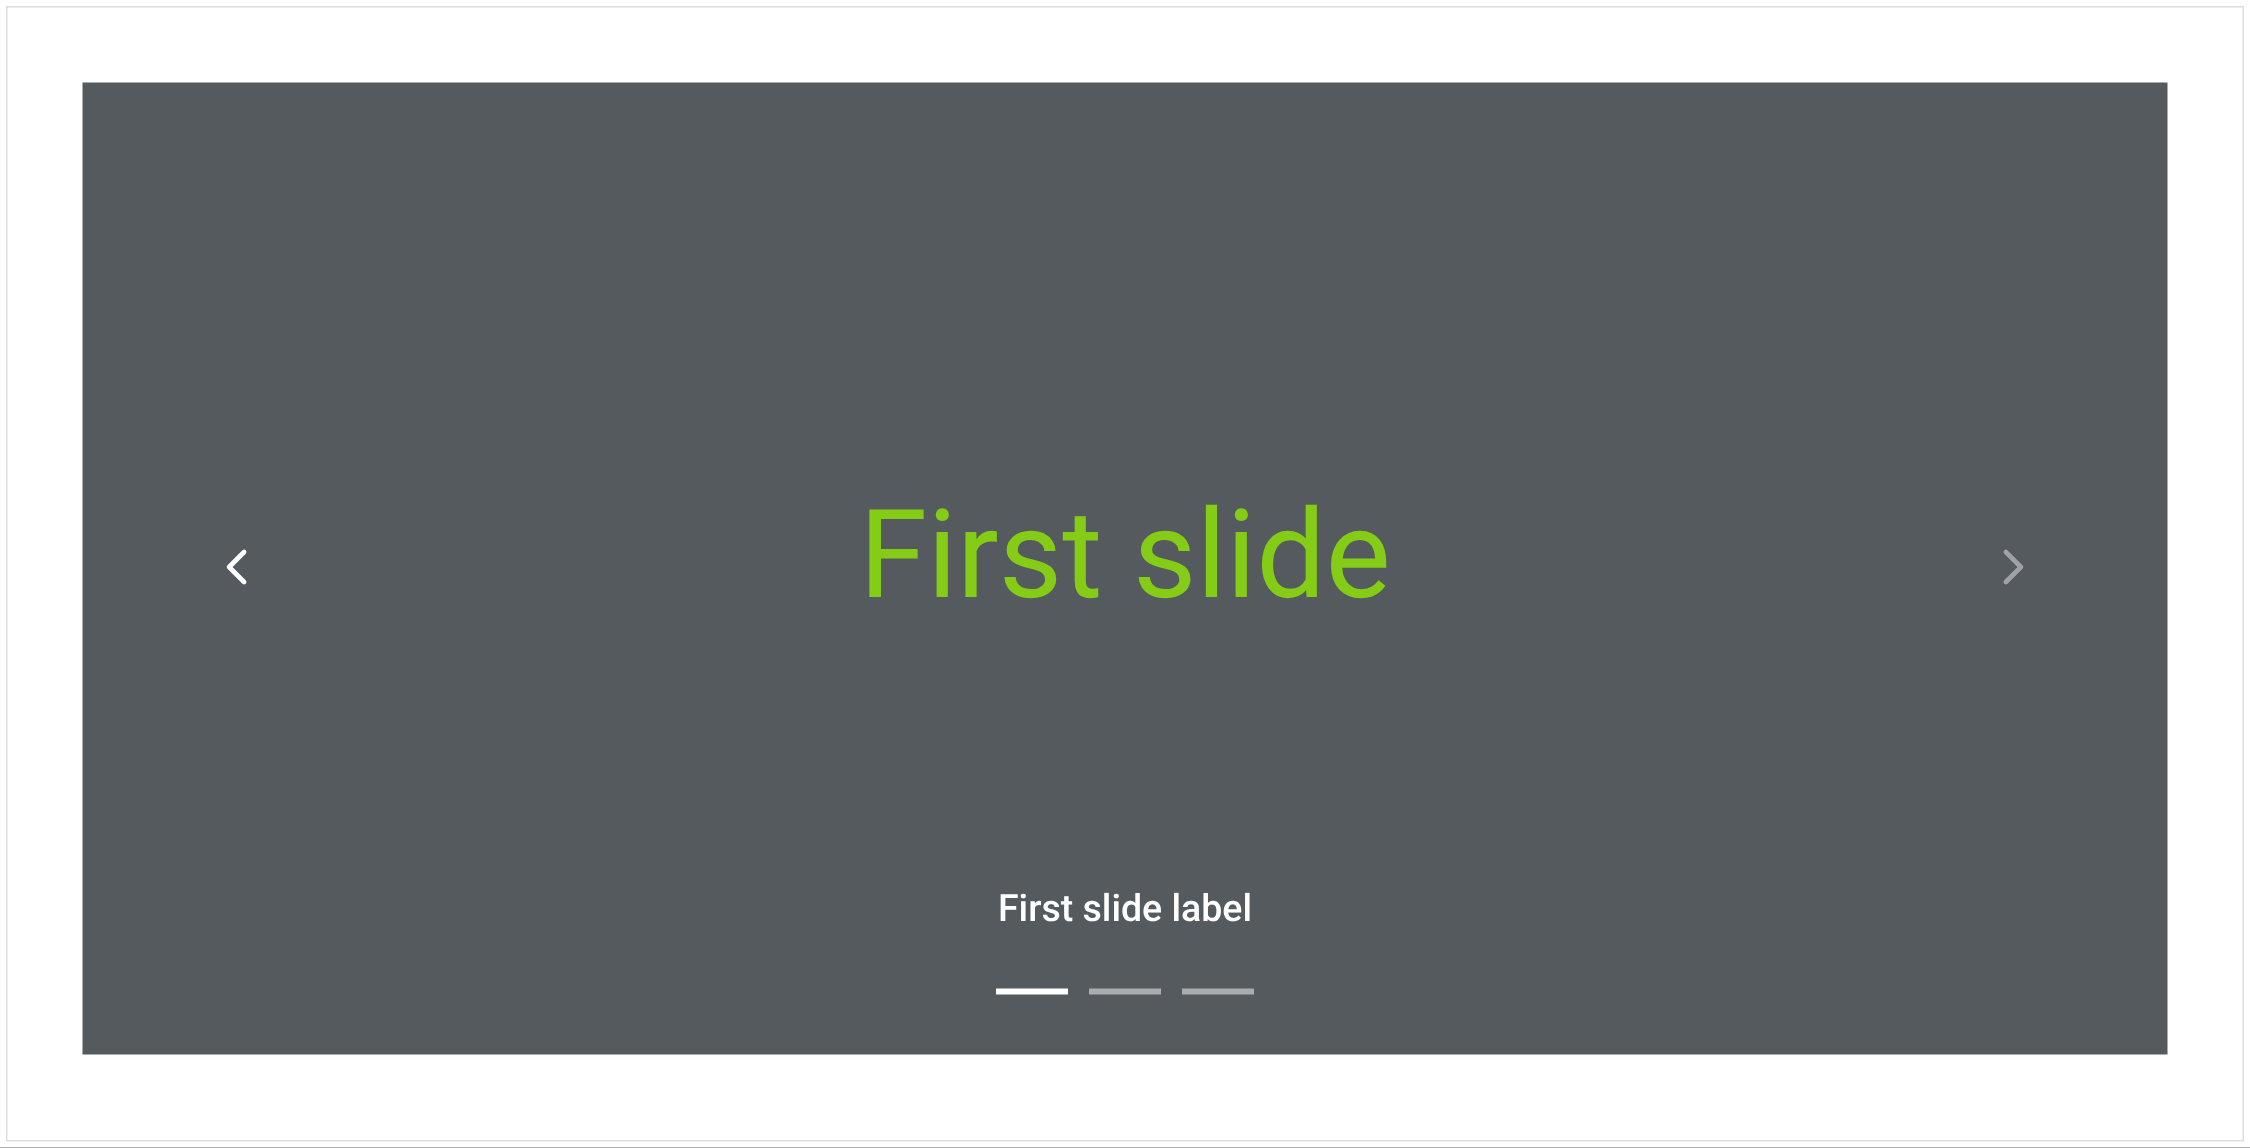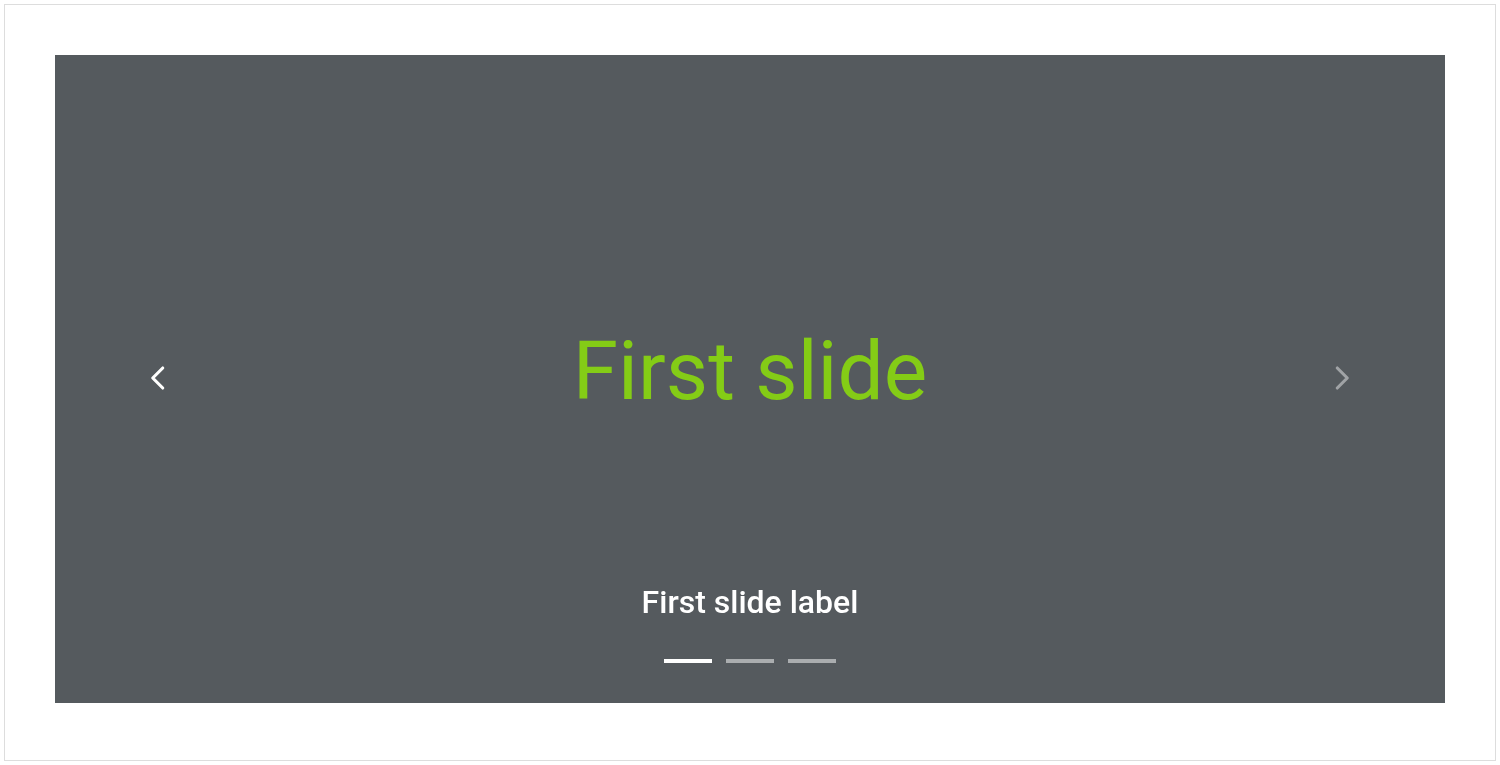--- a/index.html
+++ b/index.html
@@ -72,21 +72,21 @@
     }
     .carousel-caption {
       position: absolute;
       left: 15%;
       right: 15%;
       bottom: 70px;
       text-align: center;
       color: #fff;
     }
     .carousel-caption h5 {
-      font-size: 32px;
+      font-size: 25px;
       font-weight: 500;
       margin-bottom: 12px;
     }
     .carousel-caption p {
       font-size: 22px;
       font-weight: 400;
       color: #f0f0f0;
     }
     .carousel-indicators {
       position: absolute;

